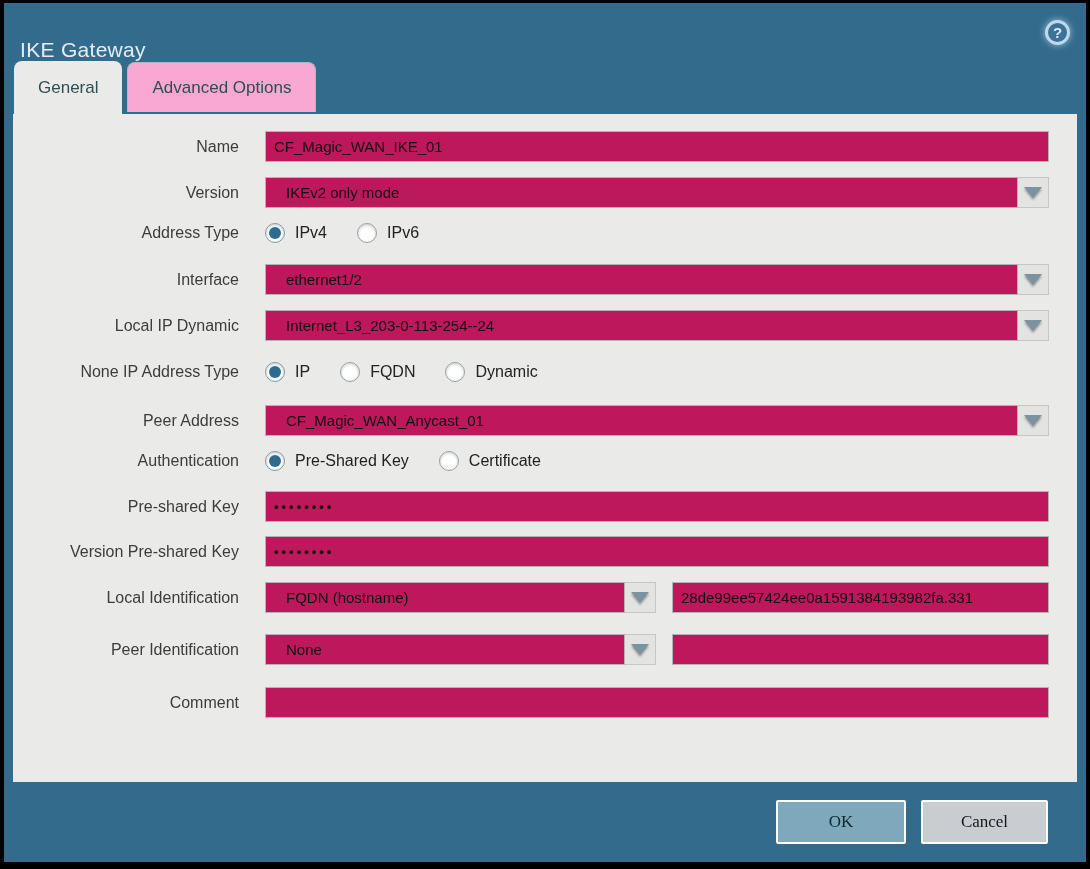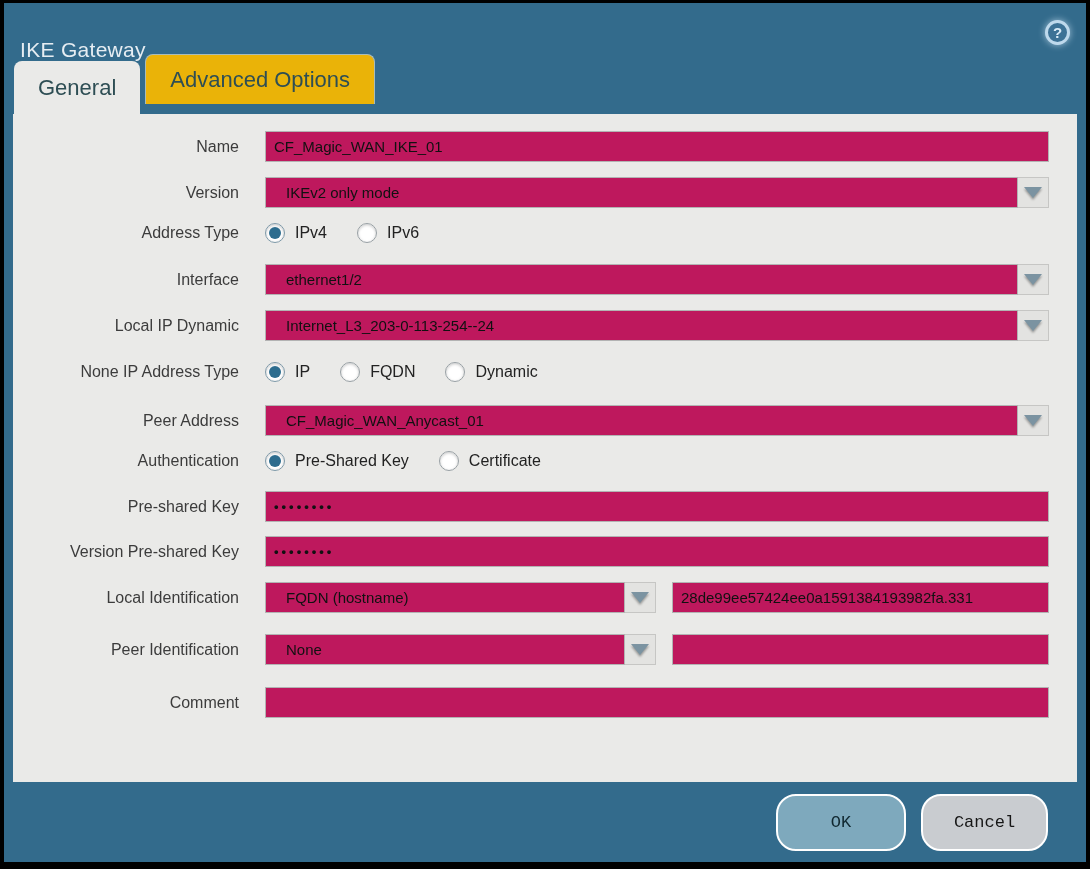--- a/index.html
+++ b/index.html
@@ -33,30 +33,30 @@
   }
   
   .tabs{
     flex:none; height:53px;
     display:flex; align-items:flex-end;
     padding-left:10px;
   }
   .tab{
     border-radius:8px 8px 0 0;
     display:flex; align-items:center; justify-content:center;
-    font-size:22px; color:#2e4e54;
+    font-size:17px; color:#2e4e54;
     cursor:pointer;
   }
   .tab.active{
     background:#eaeae8; height:53px; padding:0 24px;
     position:relative; z-index:2;
   }
   .tab.inactive{
-    background:#eab308; height:50px; padding:0 24px;
-    margin-left:5px; align-self:flex-end; margin-bottom:10px;
+    background:#f9a8d4; height:50px; padding:0 24px;
+    margin-left:5px; align-self:flex-end; margin-bottom:2px;
     border:1px solid #a9bcb9; border-bottom:none;
   }
   
   .content{
     margin:0 9px; background:#eaeae8; flex:1;
     padding:17px 28px 0 0;
   }
   .row{ display:flex; align-items:center; margin-bottom:15px; }
   .row.g52{ margin-bottom:21px; }
   .row.g54{ margin-bottom:23px; }
@@ -111,22 +111,22 @@
     border-radius:50%; background:#2d6c8e;
   }
   .radio-label{ font-size:16px; color:#222; }
   
   .footer{
     flex:none; height:80px;
     display:flex; align-items:center; justify-content:flex-end;
     gap:15px; padding-right:38px;
   }
   .btn{
-    height:57px; border-radius:20px; border:2px solid #fff;
-    font-family:Liberation Mono, monospace;
+    height:44px; border-radius:2px; border:2px solid #fff;
+    font-family:Liberation Serif, serif;
     font-size:17px; cursor:pointer;
   }
   .btn-ok{ background:#7ea9bd; color:#102830; width:130px; }
   .btn-cancel{ background:#c9ccd0; color:#161616; width:127px; }
 </style>
 </head>
 <body>
 
 <div class="dialog">
 

